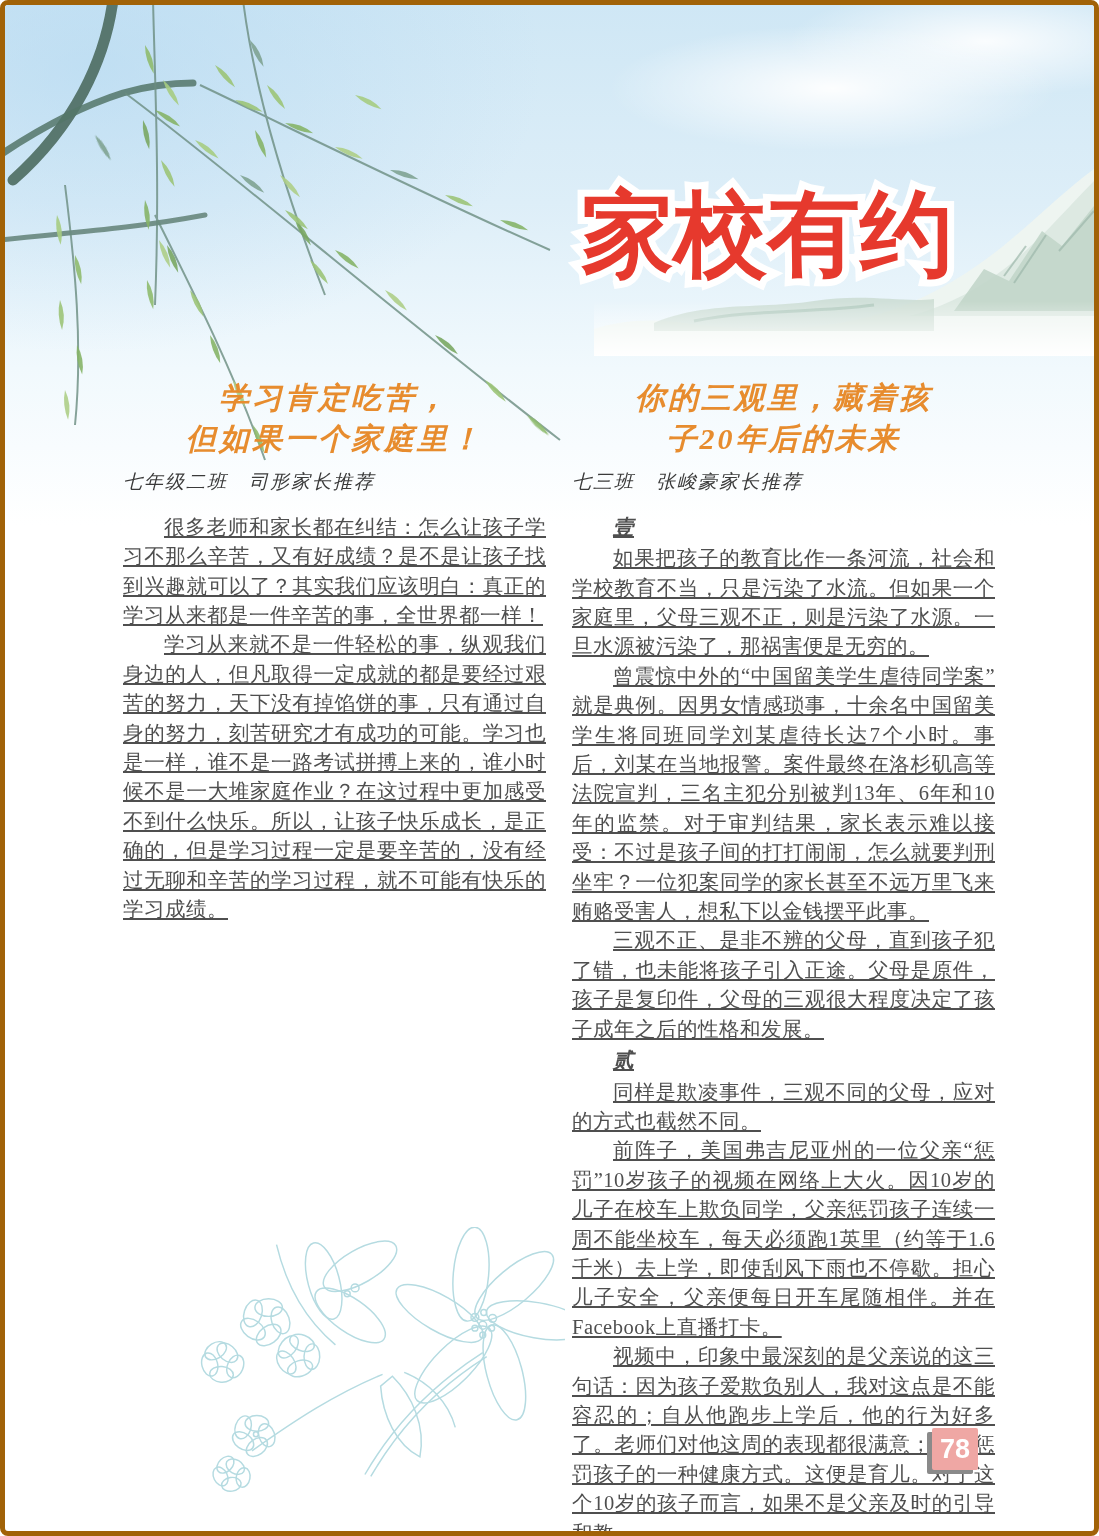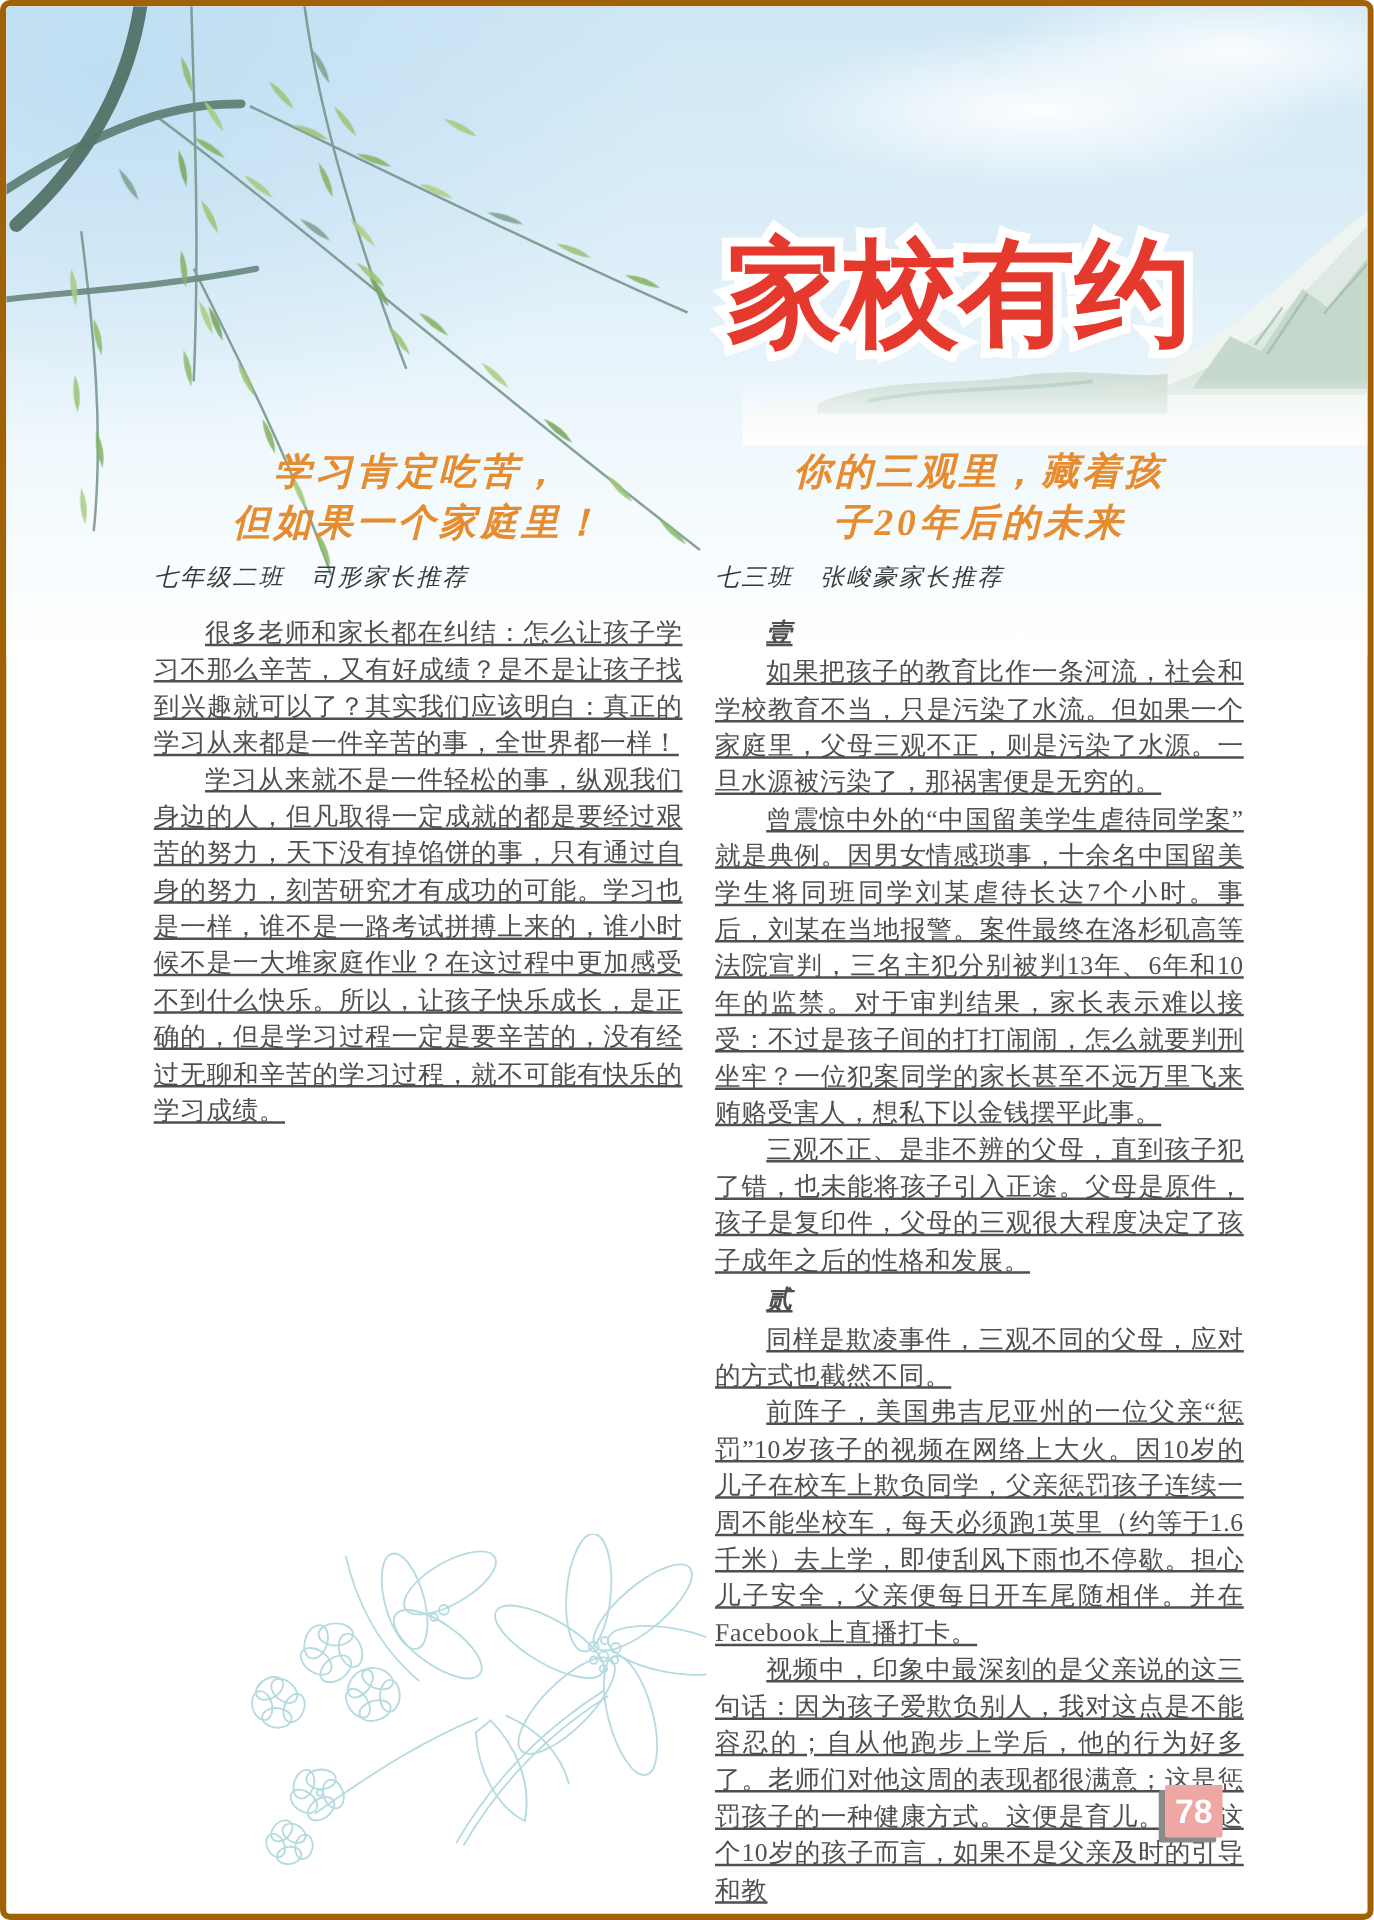--- a/index.html
+++ b/index.html
@@ -52,20 +52,21 @@
   .columns{
     position:absolute;left:118px;top:352px;width:872px;
     display:flex;gap:26px;
   }
   .col{width:423px;}
   .art-title{
     text-align:center;
     font-size:30px;line-height:1.38;font-weight:bold;font-style:italic;
     color:var(--heading-orange);
     letter-spacing:3px;
+    margin-top:20px;
   }
   .byline{
     text-align:left;margin-top:9px;
     font-size:19px;font-style:italic;color:var(--byline-text);
     letter-spacing:2px;
   }
   .body-text{margin-top:18px;}
   .body-text p{
     font-size:20.5px;line-height:29.4px;color:var(--body-text);
     text-align:justify;text-indent:2em;letter-spacing:.5px;text-decoration:underline;

